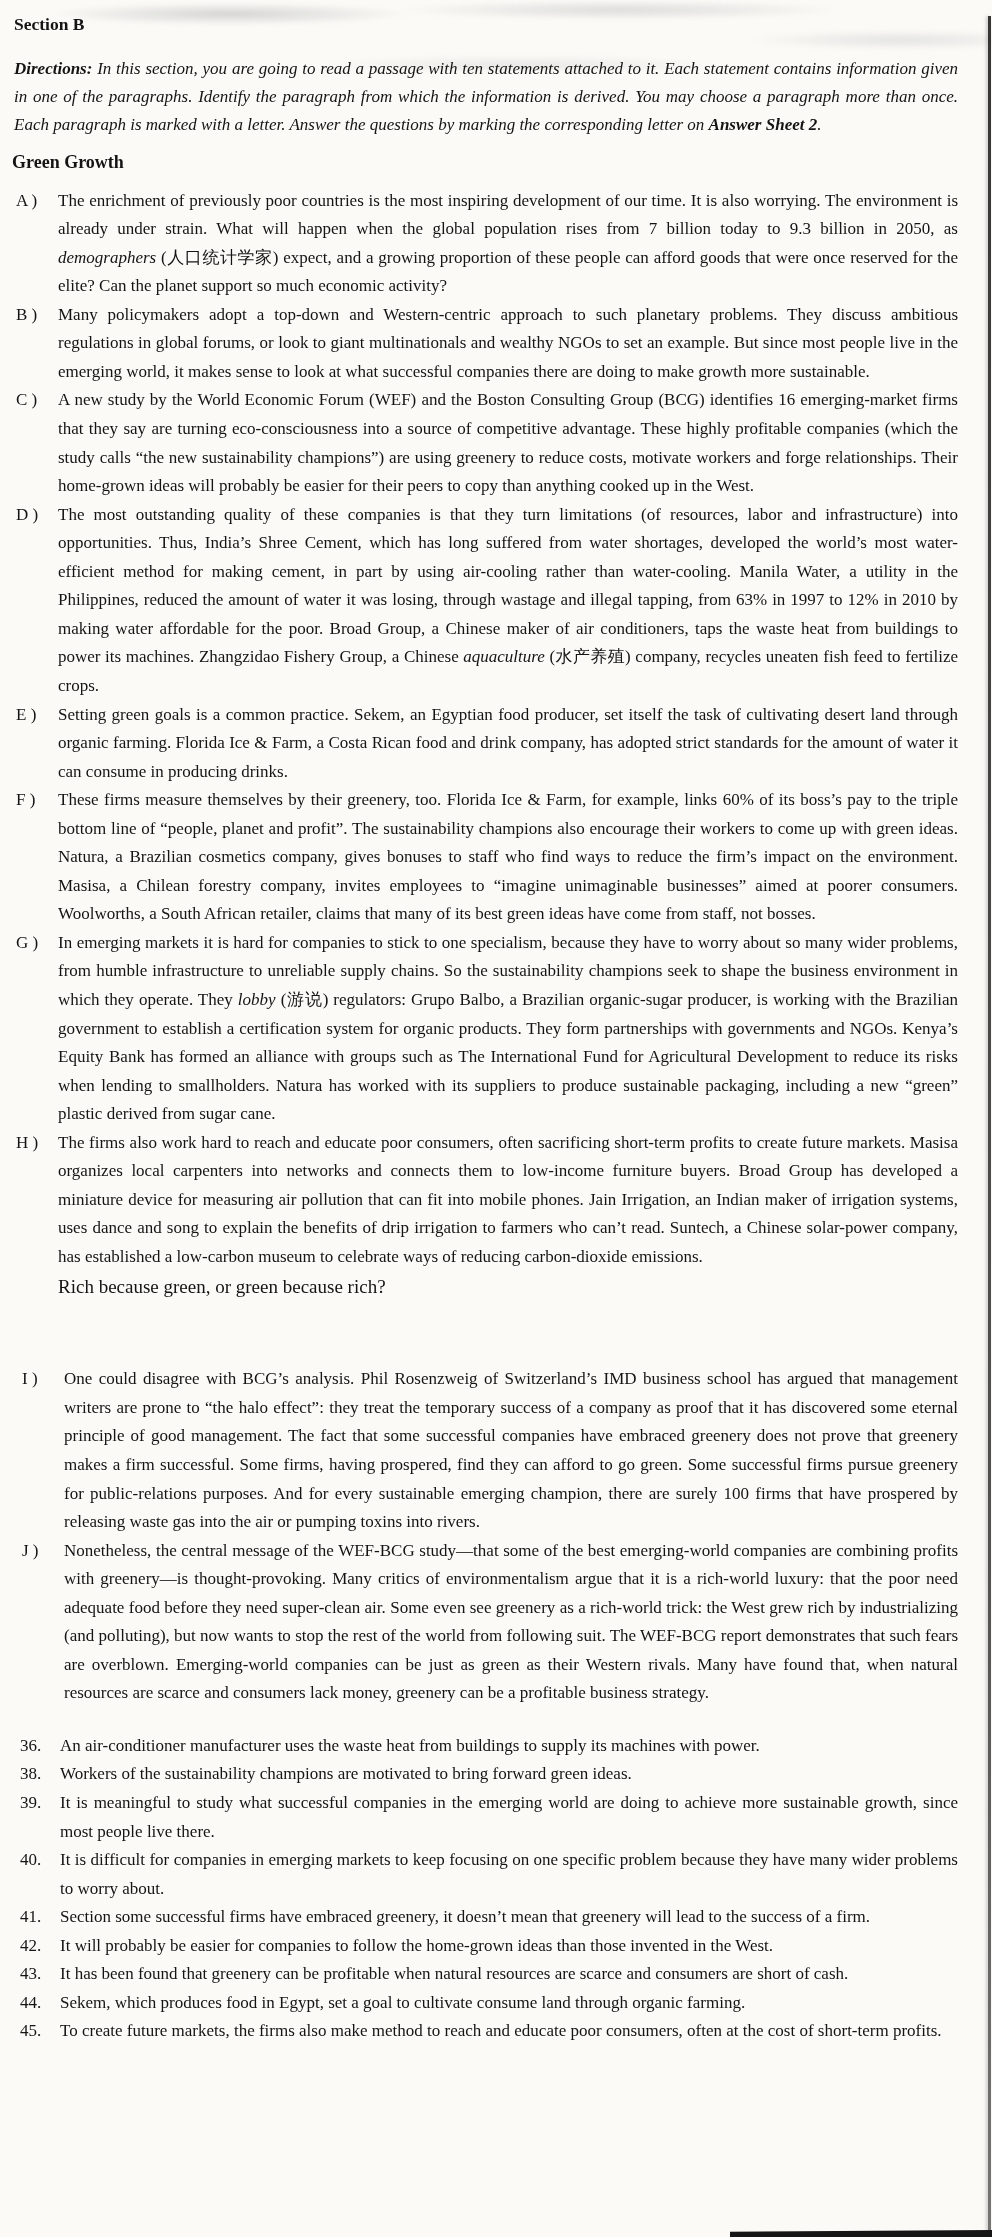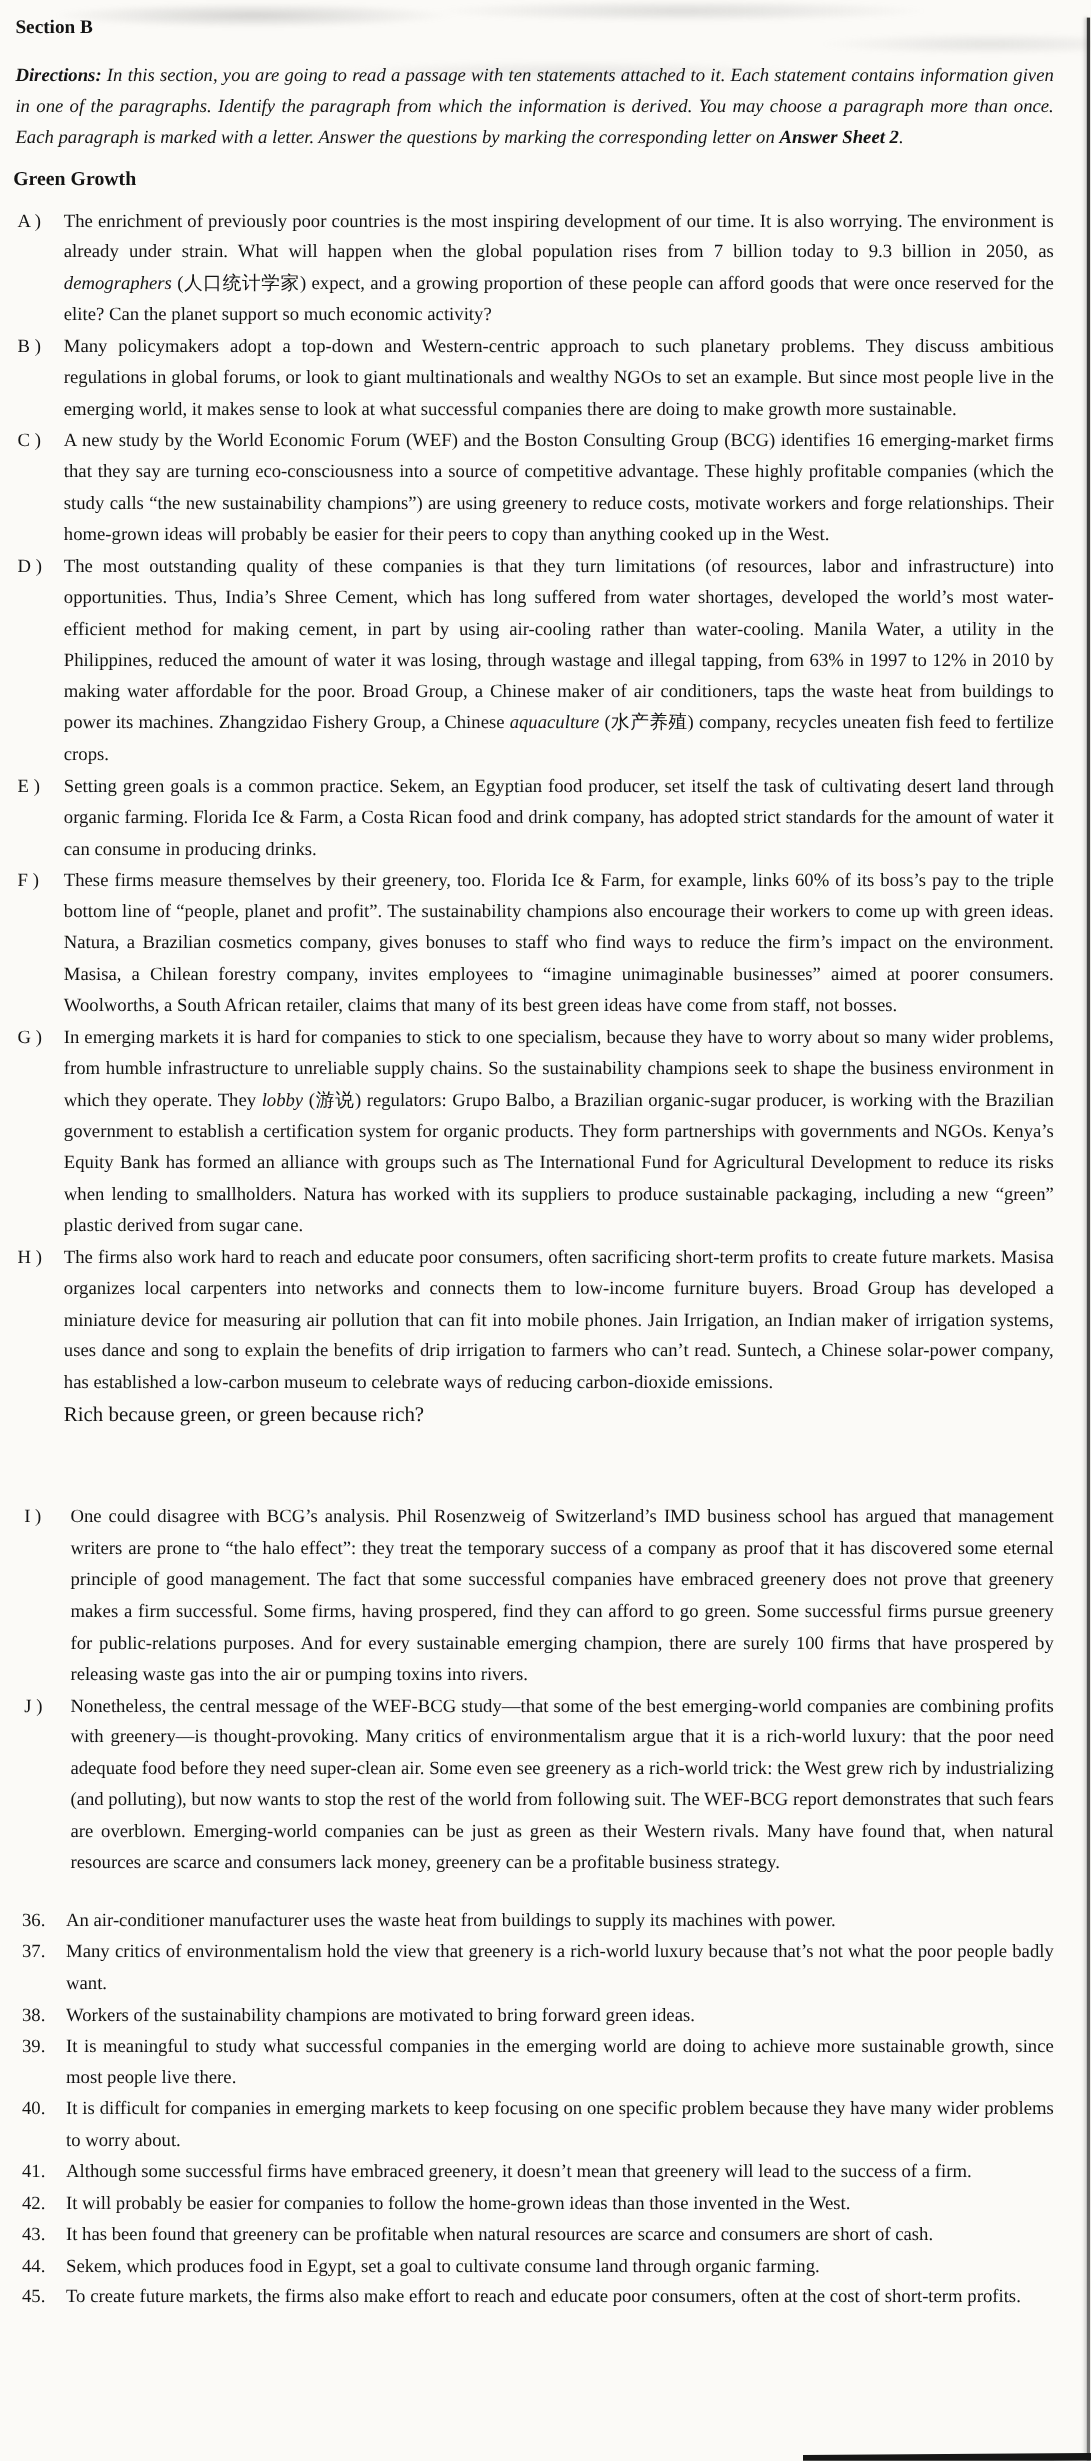--- a/index.html
+++ b/index.html
@@ -169,53 +169,49 @@
     <div class="plabel">J )</div>
     <div class="ptext"><span>Nonetheless, the central message of the WEF-BCG study—that some of the best emerging-world companies are combining profits with greenery—is thought-provoking. Many critics of environmentalism argue that it is a rich-world luxury: that the poor need adequate food before they need super-clean air. Some even see greenery as a rich-world trick: the West grew rich by industrializing (and polluting), but now wants to stop the rest of the world from following suit. The WEF-BCG report demonstrates that such fears are overblown. Emerging-world companies can be just as green as their Western rivals. Many have found that, when natural resources are scarce and consumers lack money, greenery can be a profitable business strategy.</span></div>
   </div>
 
   <div class="questions">
     <div class="q">
       <div class="qnum">36.</div>
       <div class="qtext">An air-conditioner manufacturer uses the waste heat from buildings to supply its machines with power.</div>
     </div>
     <div class="q">
-      <div class="qnum">37.</div>
-      <div class="qtext">Many critics of environmentalism hold the view that greenery is a rich-world luxury because that’s not what the poor people badly want.</div>
-    </div>
-    <div class="q">
       <div class="qnum">38.</div>
       <div class="qtext">Workers of the sustainability champions are motivated to bring forward green ideas.</div>
     </div>
     <div class="q">
       <div class="qnum">39.</div>
       <div class="qtext">It is meaningful to study what successful companies in the emerging world are doing to achieve more sustainable growth, since most people live there.</div>
     </div>
     <div class="q">
       <div class="qnum">40.</div>
       <div class="qtext">It is difficult for companies in emerging markets to keep focusing on one specific problem because they have many wider problems to worry about.</div>
     </div>
     <div class="q">
       <div class="qnum">41.</div>
-      <div class="qtext">Although some successful firms have embraced greenery, it doesn’t mean that greenery will lead to the success of a firm.</div>
+      <div class="qtext">Section some successful firms have embraced greenery, it doesn’t mean that greenery will lead to the success of a firm.</div>
     </div>
     <div class="q">
       <div class="qnum">42.</div>
       <div class="qtext">It will probably be easier for companies to follow the home-grown ideas than those invented in the West.</div>
     </div>
     <div class="q">
       <div class="qnum">43.</div>
       <div class="qtext">It has been found that greenery can be profitable when natural resources are scarce and consumers are short of cash.</div>
     </div>
     <div class="q">
       <div class="qnum">44.</div>
       <div class="qtext">Sekem, which produces food in Egypt, set a goal to cultivate consume land through organic farming.</div>
     </div>
     <div class="q">
       <div class="qnum">45.</div>
-      <div class="qtext">To create future markets, the firms also make effort to reach and educate poor consumers, often at the cost of short-term profits.</div>
+      <div class="qtext">To create future markets, the firms also make method to reach and educate poor consumers, often at the cost of short-term profits.</div>
     </div>
   </div>
 
 </div>
 
 <div class="right-edge"></div>
 <div class="bottom-bar"></div>
 
 </body></html>

